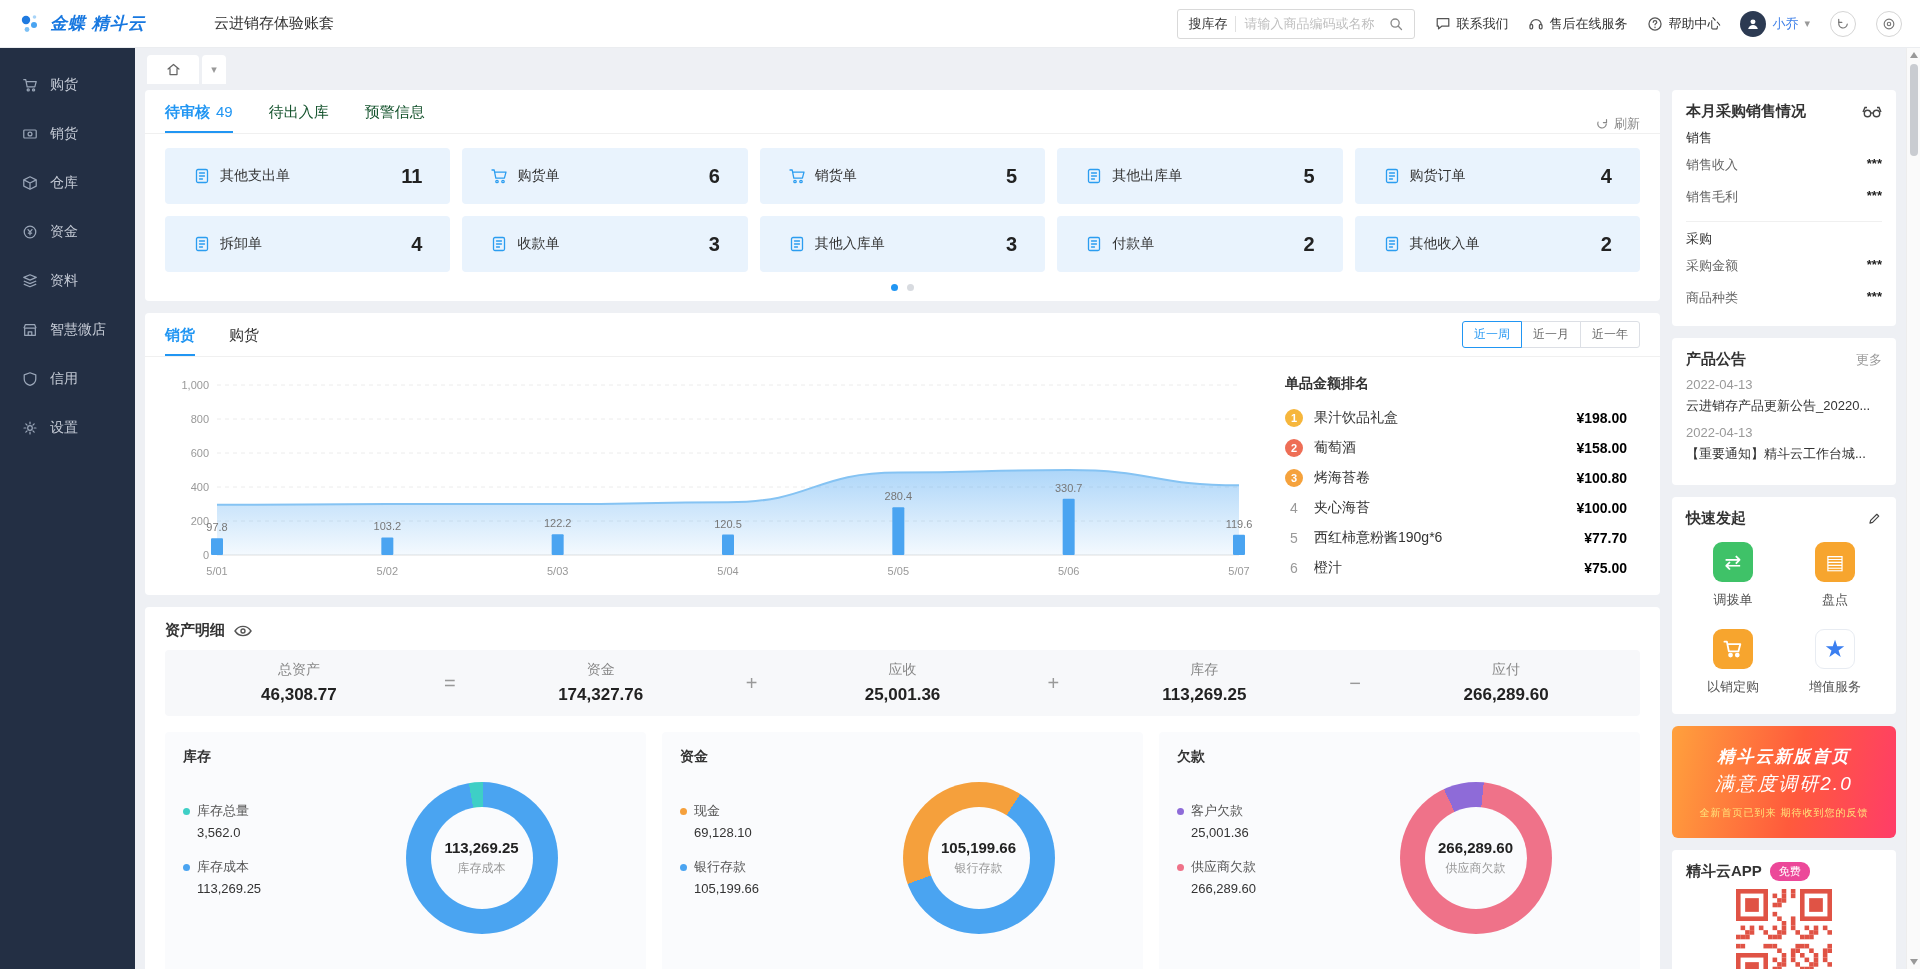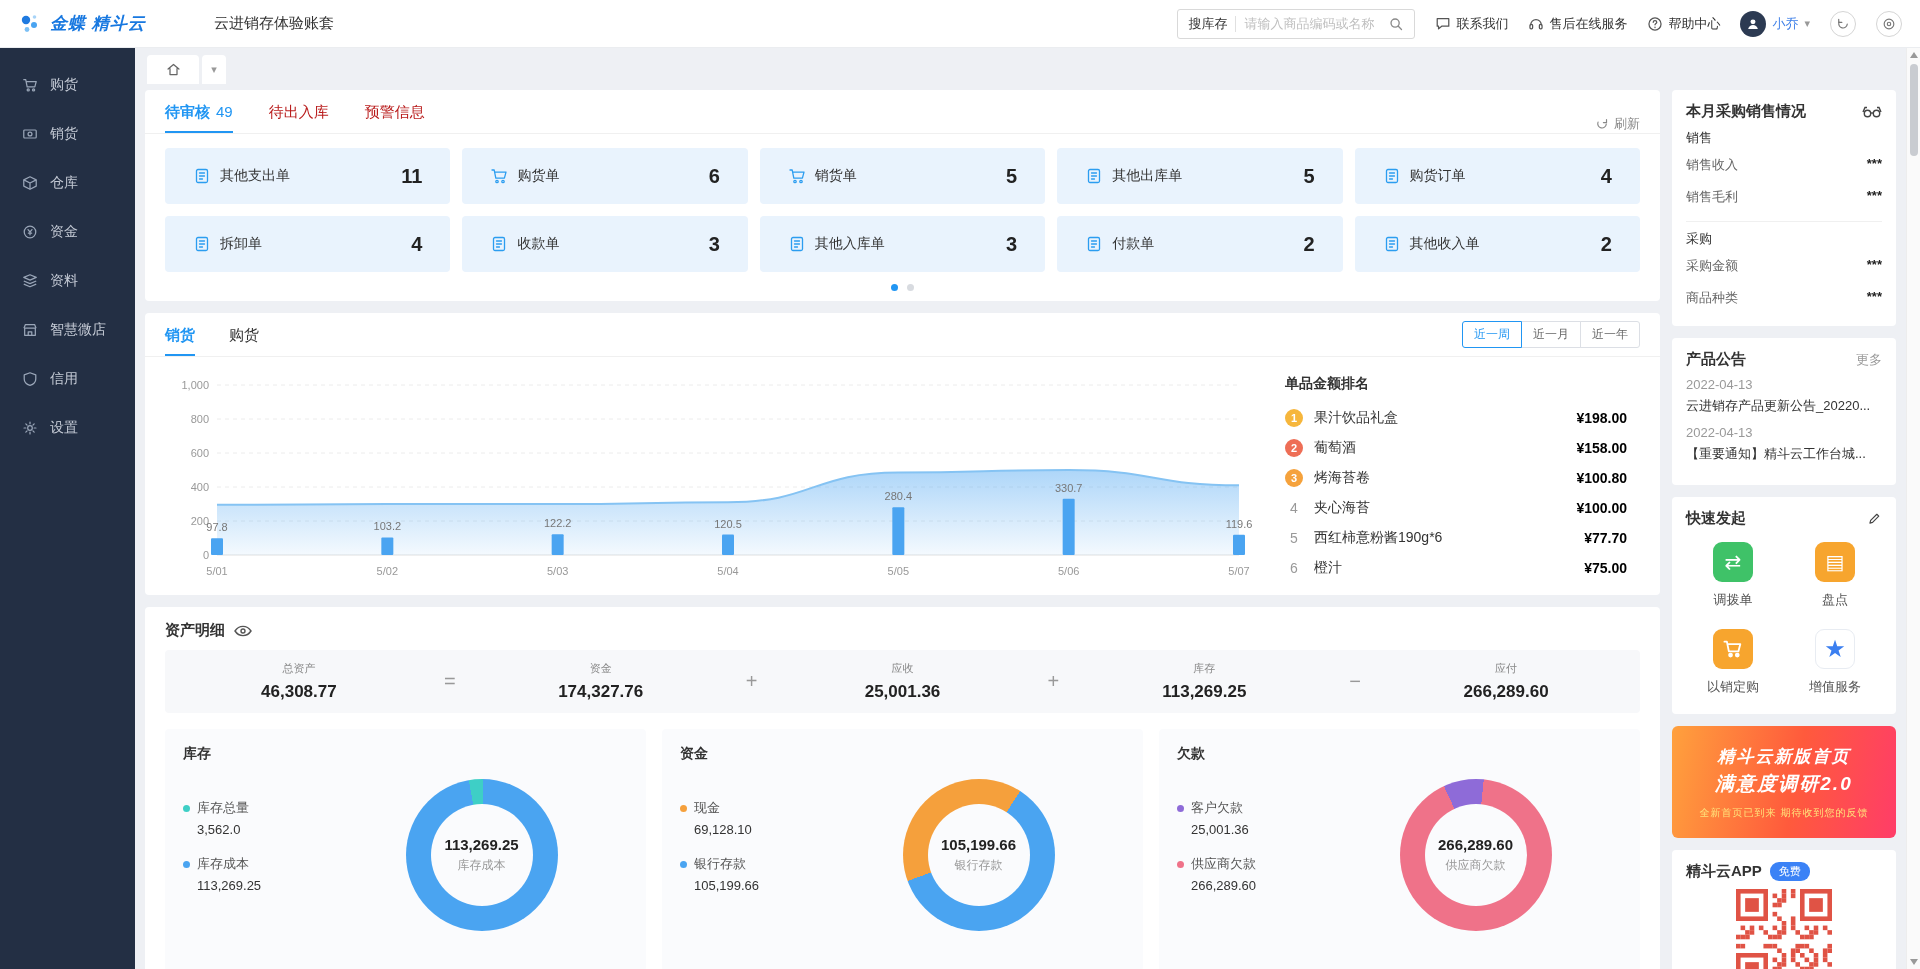--- a/index.html
+++ b/index.html
@@ -37,21 +37,21 @@
   .main-wrap{flex:1;display:flex;flex-direction:column;min-width:0}
   .tabstrip{height:36px;display:flex;align-items:flex-end;padding:0 12px;gap:3px}
   .tab-home{width:52px;height:29px;background:#fff;border-radius:4px 4px 0 0;display:flex;align-items:center;justify-content:center;color:#666;cursor:pointer}
   .tab-caret{width:24px;height:29px;background:#fff;border-radius:4px 4px 0 0;display:flex;align-items:center;justify-content:center;color:#999;font-size:11px;cursor:pointer}
   .content-row{flex:1;display:flex;gap:12px;padding:6px 10px 0;overflow:hidden}
   .content{flex:1;min-width:0}
   .card{background:#fff;border-radius:4px;margin-bottom:12px}
 
   
   .card-tabs{display:flex;align-items:flex-end;padding:0 20px;border-bottom:1px solid #f0f0f0}
-  .ptab{padding:13px 0 9px;margin-right:36px;font-size:15px;color:#b91c1c;display:flex;gap:6px;cursor:pointer;border-bottom:2px solid transparent}
+  .ptab{padding:13px 0 9px;margin-right:36px;font-size:15px;color:#14532d;display:flex;gap:6px;cursor:pointer;border-bottom:2px solid transparent}
   .ptab.active{color:#2196f3;border-color:#2196f3;font-weight:bold}
   .ptab-count{color:#2196f3;font-weight:normal}
   .refresh{margin-left:auto;color:#888;font-size:13px;display:flex;align-items:center;gap:5px;cursor:pointer}
   .tile-grid{display:grid;grid-template-columns:repeat(5,1fr);gap:12px;padding:14px 20px 4px}
   .tile{height:56px;background:#e9f3fd;border-radius:4px;display:flex;align-items:center;padding:0 28px;gap:9px;cursor:pointer}
   .tile svg{color:#2b9df0;flex-shrink:0}
   .tile-label{font-size:14px;color:#333;white-space:nowrap}
   .tile-count{margin-left:auto;font-size:20px;font-weight:bold;color:#222}
   .dots{display:flex;justify-content:center;gap:9px;padding:8px 0 10px}
   .dot{width:7px;height:7px;border-radius:50%;background:#d8dbe0;cursor:pointer}
@@ -76,21 +76,21 @@
   .rank-num{width:18px;text-align:center;color:#999;margin-right:11px;flex-shrink:0}
   .rname{color:#333;flex:1;white-space:nowrap;overflow:hidden;text-overflow:ellipsis}
   .rprice{font-weight:bold;color:#000000;margin-left:10px;white-space:nowrap}
 
   
   .assets-head{display:flex;align-items:center;gap:9px;padding:14px 20px 10px}
   .assets-title{font-size:15px;font-weight:bold}
   .assets-head svg{color:#555;cursor:pointer}
   .formula{margin:0 20px;background:#f7f8fa;border-radius:4px;display:flex;align-items:center;padding:11px 0}
   .fstat{flex:1;text-align:center}
-  .fstat .fl{font-size:11px;color:#888;margin-bottom:6px}
+  .fstat .fl{font-size:14px;color:#888;margin-bottom:6px}
   .fstat .fv{font-size:17px;font-weight:bold;color:#222}
   .fop{font-size:20px;color:#999;width:34px;text-align:center}
   .panels{display:flex;gap:16px;padding:16px 20px}
   .panel{flex:1;background:#fafbfd;border-radius:4px;padding:16px 18px;min-height:242px}
   .panel-title{font-weight:bold;font-size:14px;margin-bottom:16px}
   .panel-body{display:flex;align-items:center}
   .legend{width:152px;flex-shrink:0}
   .leg-item{margin-bottom:18px;font-size:13px;color:#555}
   .leg-top{display:flex;align-items:center;gap:7px}
   .legend-dot{width:7px;height:7px;border-radius:50%;background:#ccc;flex-shrink:0}
@@ -118,23 +118,23 @@
   .quick-grid{display:grid;grid-template-columns:1fr 1fr;gap:20px 8px;justify-items:center;padding:8px 0 6px}
   .qitem{display:flex;flex-direction:column;align-items:center;gap:9px;cursor:pointer}
   .qicon{width:40px;height:40px;border-radius:9px;display:flex;align-items:center;justify-content:center;font-size:20px;color:#fff}
   .qicon.green{background:#3fc268}
   .qicon.orange{background:#f7a52e}
   .qicon.cart{background:#f7a52e}
   .qicon.star{background:#fff;border:1px solid #e8ecf2;color:#3b7ff0;font-size:24px}
   .qlabel{font-size:13px;color:#555;white-space:nowrap}
   .banner{height:112px;border-radius:6px;flex-shrink:0;background:linear-gradient(100deg,#ffa13d,#ff5a3c 55%,#ff3d68);display:flex;flex-direction:column;align-items:center;justify-content:center;color:#fff;cursor:pointer}
   .b1{font-size:17px;font-weight:bold;font-style:italic;letter-spacing:2px}
-  .b2{font-size:19px;font-weight:bold;font-style:italic;margin-top:3px;letter-spacing:2px}
+  .b2{font-size:19px;font-weight:normal;font-style:italic;margin-top:3px;letter-spacing:2px}
   .b3{font-size:10px;color:#ffe27a;margin-top:9px;letter-spacing:1px;white-space:nowrap}
-  .badge{background:#3b82f6;color:#fff;font-size:11px;border-radius:9px;padding:2px 9px;margin-left:8px}
+  .badge{background:#ec4899;color:#fff;font-size:11px;border-radius:9px;padding:2px 9px;margin-left:8px}
   .qr{margin:8px auto 0;width:96px;height:96px}
 
   
   .scrollbar{width:14px;background:#fafafa;border-left:1px solid #ededed;position:relative;flex-shrink:0}
   .sb-thumb{position:absolute;top:16px;left:3px;width:8px;height:92px;background:#c9ccd1;border-radius:4px;cursor:pointer}
   .sb-arrow{position:absolute;left:3px;width:0;height:0;border-left:4px solid transparent;border-right:4px solid transparent;cursor:pointer}
   .sb-arrow.up{top:4px;border-bottom:6px solid #999}
   .sb-arrow.down{bottom:4px;border-top:6px solid #999}
 </style>
 </head>

